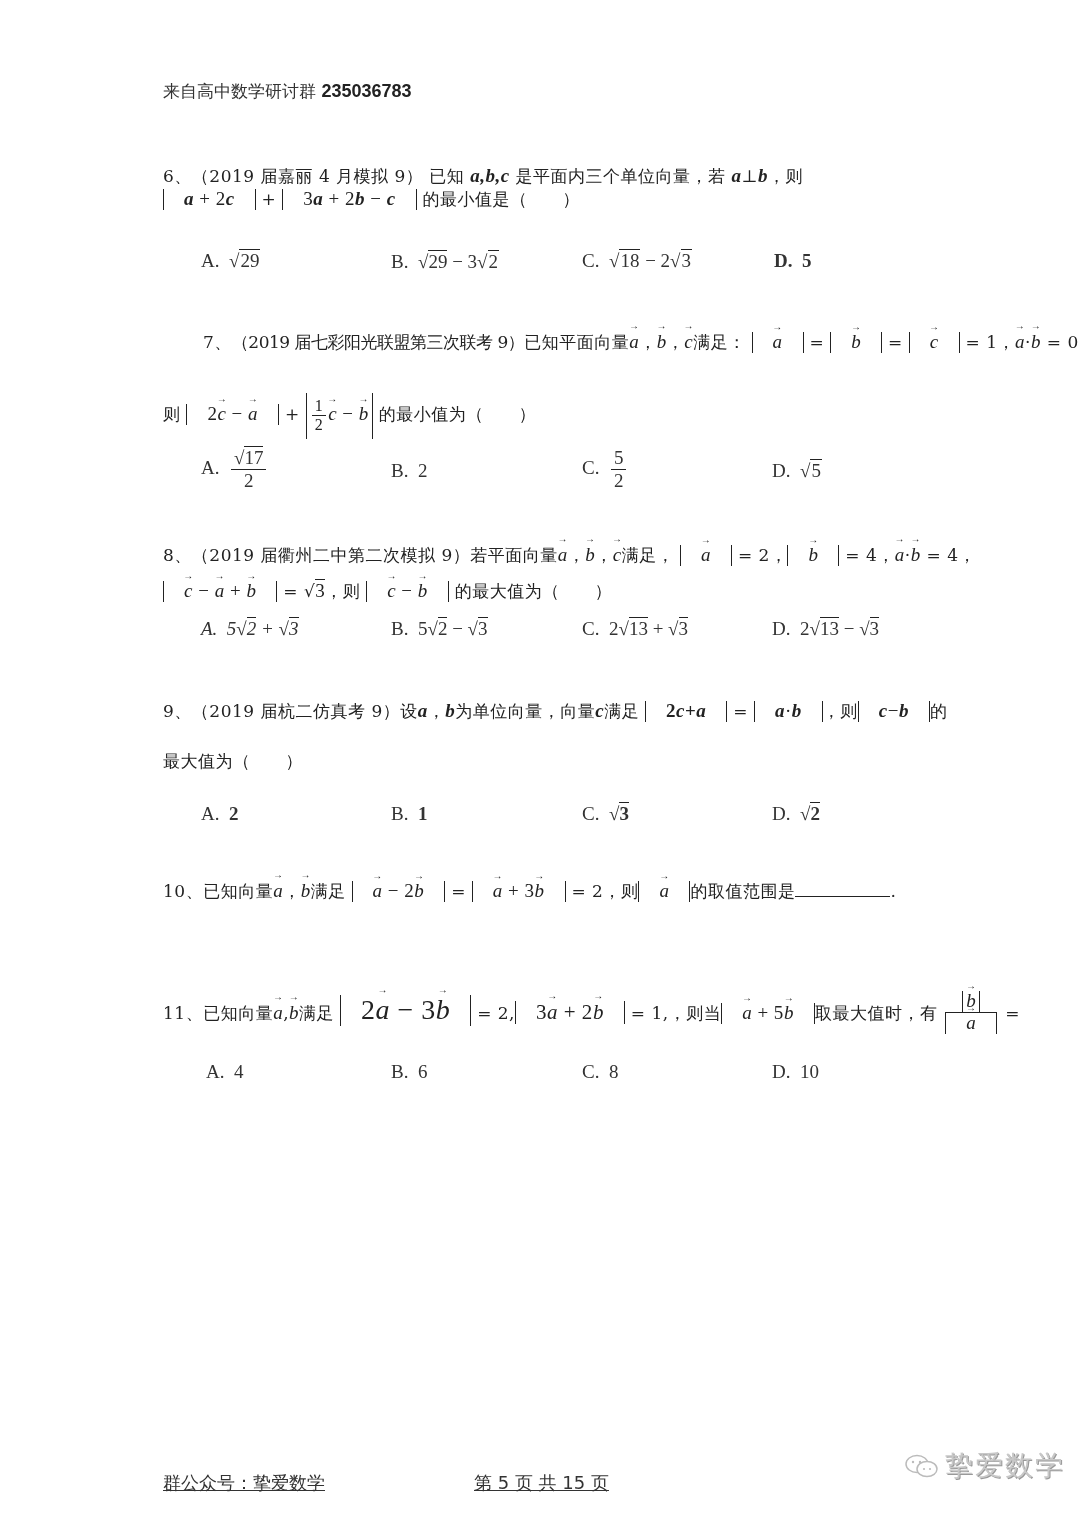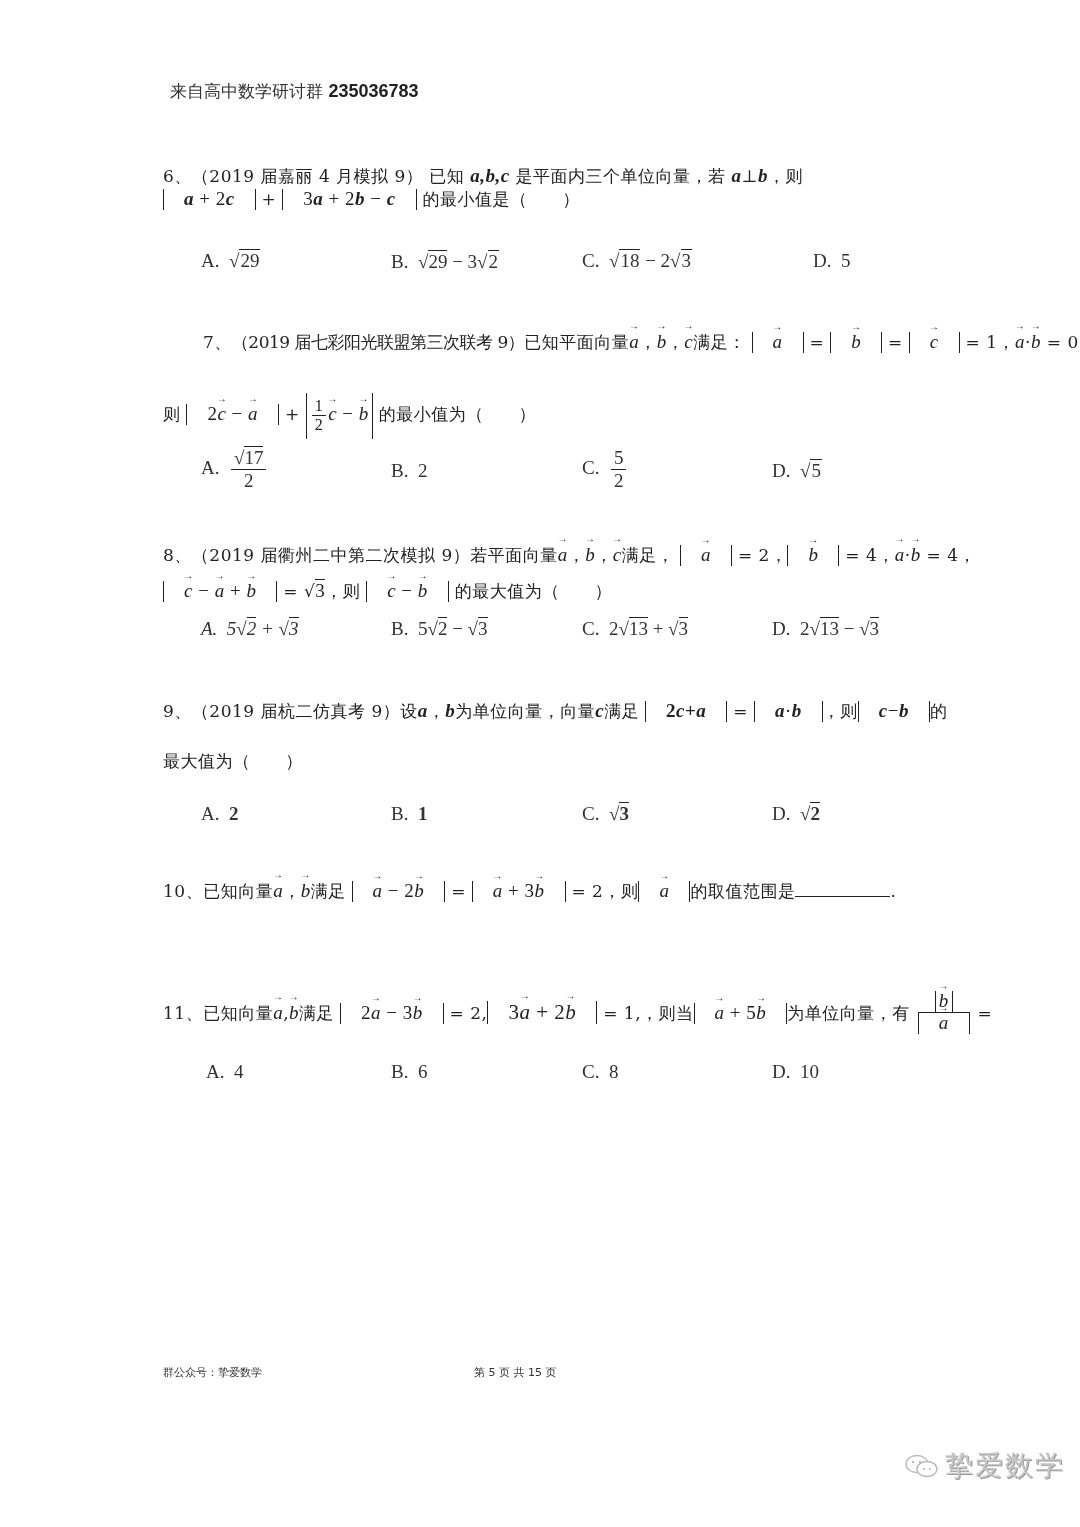--- a/index.html
+++ b/index.html
@@ -5,35 +5,34 @@
   html, body { margin: 0; padding: 0; background: #ffffff; }
   body {
     width: 1080px; height: 1527px; position: relative; overflow: hidden;
     font-family: "DejaVu Serif", "Liberation Serif", serif;
     color: #222;
   }
   .abs { position: absolute; white-space: nowrap; }
   .header {
     left: 163px; top: 80px; font-size: 17px; color: #333;
     font-family: "DejaVu Sans", "Liberation Sans", sans-serif;
-    margin-left: 7px;
   }
   .header b { font-weight: bold; color: #222; font-family: "Liberation Sans", sans-serif; font-size: 18px; }
   .qline { font-size: 17px; color: #222; letter-spacing: 0.5px; }
   .opt { font-size: 17px; color: #333; }
   .m { font-family: "Liberation Serif", serif; font-size: 19px; }
   .bi { font-weight: bold; font-style: italic; font-family: "Liberation Serif", serif; }
   .abs-bar { display: inline-block; border-left: 1.3px solid #222; border-right: 1.3px solid #222; padding: 0 20px; line-height: 1.1; }
   .vec { position: relative; display: inline-block; font-style: italic; font-family: "Liberation Serif", serif; }
   .vec::before { content: "→"; position: absolute; top: -11px; left: 50%; transform: translateX(-50%); font-size: 10px; font-style: normal; }
   .sqrt { display: inline-block; }
   .sqrt .rad { border-top: 1.3px solid #222; padding: 0 1px; }
   .frac { display: inline-flex; flex-direction: column; align-items: center; vertical-align: middle; line-height: 1.15; margin: 0 2px; }
   .frac .num { border-bottom: 1.2px solid #222; padding: 0 3px; }
-  .footer { top: 1365px; font-size: 11px; color: #333; font-family: "DejaVu Sans", "Liberation Sans", sans-serif; }
+  .footer { top: 1471px; font-size: 18px; color: #333; font-family: "DejaVu Sans", "Liberation Sans", sans-serif; text-decoration: underline; }
   .watermark { left: 905px; top: 1447px; font-size: 28px; color: #c8c8c8; font-family: "DejaVu Sans", sans-serif; letter-spacing: 2px; text-shadow: 1px 1px 0 #999; }
   .wm-icon { display:inline-block; width: 34px; height: 26px; vertical-align: middle; margin-right: 6px; }
   .blank { display:inline-block; width: 95px; border-bottom: 1.3px solid #222; height: 18px; vertical-align: baseline; }
 </style>
 </head>
 <body>
 
 <div class="abs header">
   <span>来自高中数学研讨群</span>
   <b>235036783</b>
@@ -52,21 +51,21 @@
 </div>
 <div class="abs opt m" style="left:201px; top:250px;">
   <span>A.</span>&nbsp; √<span class="sqrt"><span class="rad">29</span></span>
 </div>
 <div class="abs opt m" style="left:391px; top:250px;">
   <span>B.</span>&nbsp; √<span class="rad sqrt" style="border-top:1.3px solid #222">29</span> − 3√<span class="sqrt"><span class="rad">2</span></span>
 </div>
 <div class="abs opt m" style="left:582px; top:250px;">
   <span>C.</span>&nbsp; √<span class="sqrt"><span class="rad">18</span></span> − 2√<span class="sqrt"><span class="rad">3</span></span>
 </div>
-<div class="abs opt m" style="left:813px; top:250px;">
+<div class="abs opt m" style="left:774px; top:250px;font-weight:bold;">
   <span>D.</span>&nbsp; <span>5</span>
 </div>
 
 <div class="abs qline" style="left:163px; top:331px;margin-left:40px;">
   <span>7</span>、<span style="letter-spacing:-0.5px">（2019 届七彩阳光联盟第三次联考 9）</span><span>已知平面向量</span><span class="vec m">a</span>，<span class="vec m">b</span>，<span class="vec m">c</span><span>满足：</span>
   <span class="m abs-bar"><span class="vec">a</span></span> = <span class="m abs-bar"><span class="vec">b</span></span> = <span class="m abs-bar"><span class="vec">c</span></span> = 1，<span class="vec m">a</span>·<span class="vec m">b</span> = 0，
 </div>
 <div class="abs qline" style="left:163px; top:393px;">
   <span>则</span>
   <span class="m abs-bar">2<span class="vec">c</span> − <span class="vec">a</span></span> +
@@ -137,21 +136,21 @@
   <span>D.</span>&nbsp; √<b style="border-top:1.3px solid #222">2</b>
 </div>
 
 <div class="abs qline" style="left:163px; top:878px;">
   <span>10</span>、<span>已知向量</span><span class="vec m">a</span>，<span class="vec m">b</span><span>满足</span>
   <span class="m abs-bar"><span class="vec">a</span> − 2<span class="vec">b</span></span> = <span class="m abs-bar"><span class="vec">a</span> + 3<span class="vec">b</span></span> = 2<span>，则</span><span class="m abs-bar"><span class="vec">a</span></span><span>的取值范围是</span><span class="blank"></span>.
 </div>
 
 <div class="abs qline" style="left:163px; top:993px;">
   <span>11</span>、<span>已知向量</span><span class="vec m">a</span>,<span class="vec m">b</span><span>满足</span>
-  <span class="m abs-bar" style="font-size:19px">2<span class="vec">a</span> − 3<span class="vec">b</span></span> = 2,<span class="m abs-bar" style="font-size:21px">3<span class="vec">a</span> + 2<span class="vec">b</span></span> = 1,<span>，则当</span><span class="m abs-bar"><span class="vec">a</span> + 5<span class="vec">b</span></span><span>为单位向量，有</span>
+  <span class="m abs-bar" style="font-size:28px">2<span class="vec">a</span> − 3<span class="vec">b</span></span> = 2,<span class="m abs-bar" style="font-size:21px">3<span class="vec">a</span> + 2<span class="vec">b</span></span> = 1,<span>，则当</span><span class="m abs-bar"><span class="vec">a</span> + 5<span class="vec">b</span></span><span>取最大值时，有</span>
   <span class="frac m" style="position:relative; top:-2px">
       <span class="num abs-bar" style="border-bottom:none"><span class="vec">b</span></span>
       <span style="border-top:1.2px solid #222; width:100%; height:0"></span>
       <span class="abs-bar"><span class="vec">a</span></span>
     </span> =
 </div>
 <div class="abs opt m" style="left:206px; top:1061px;">
   <span>A.</span>&nbsp; <span>4</span>
 </div>
 <div class="abs opt m" style="left:391px; top:1061px;">

